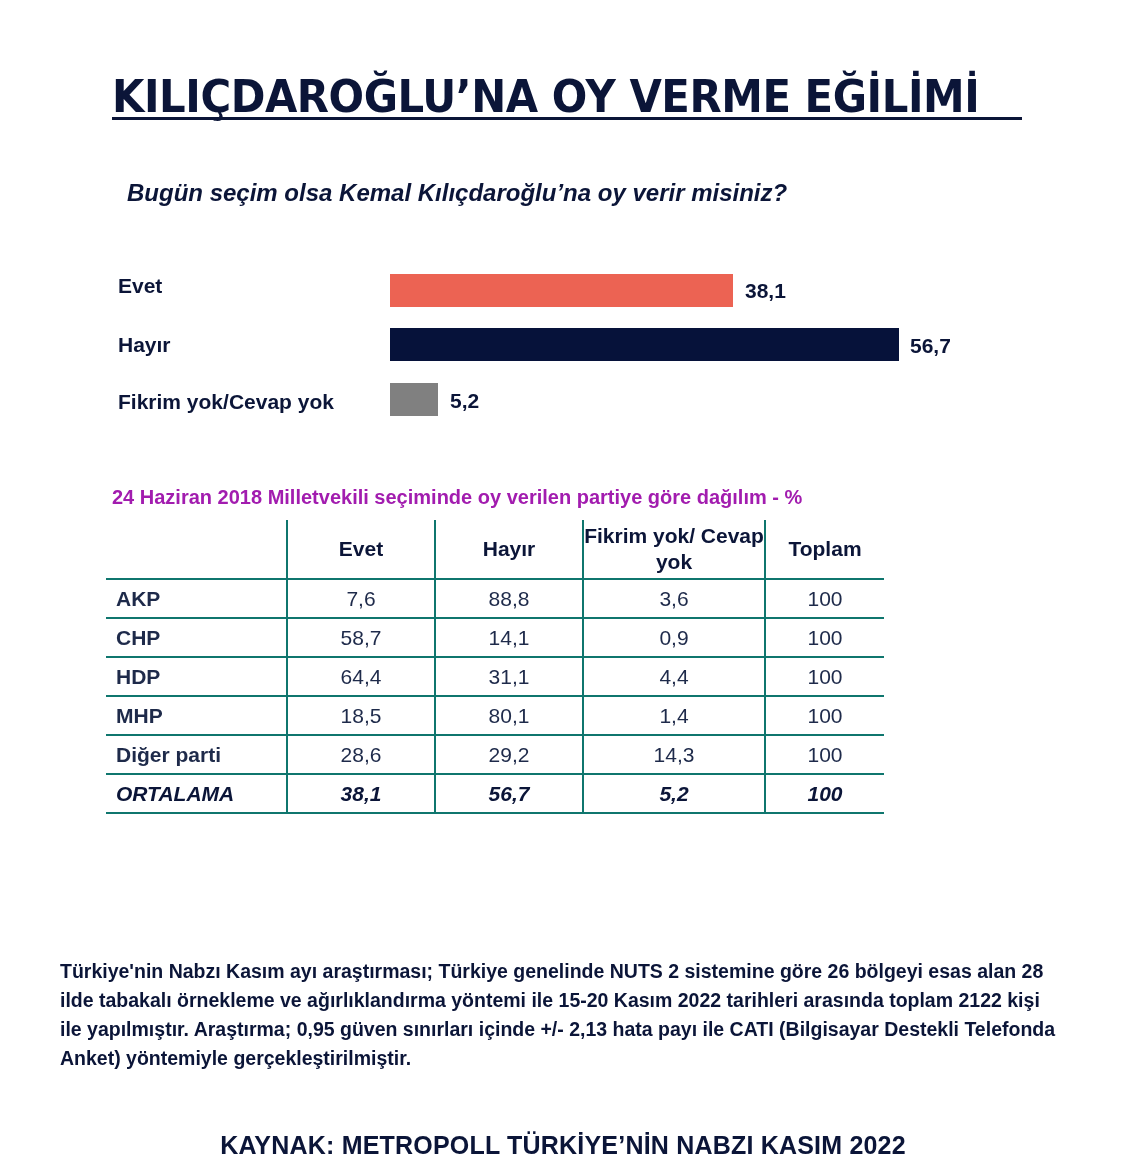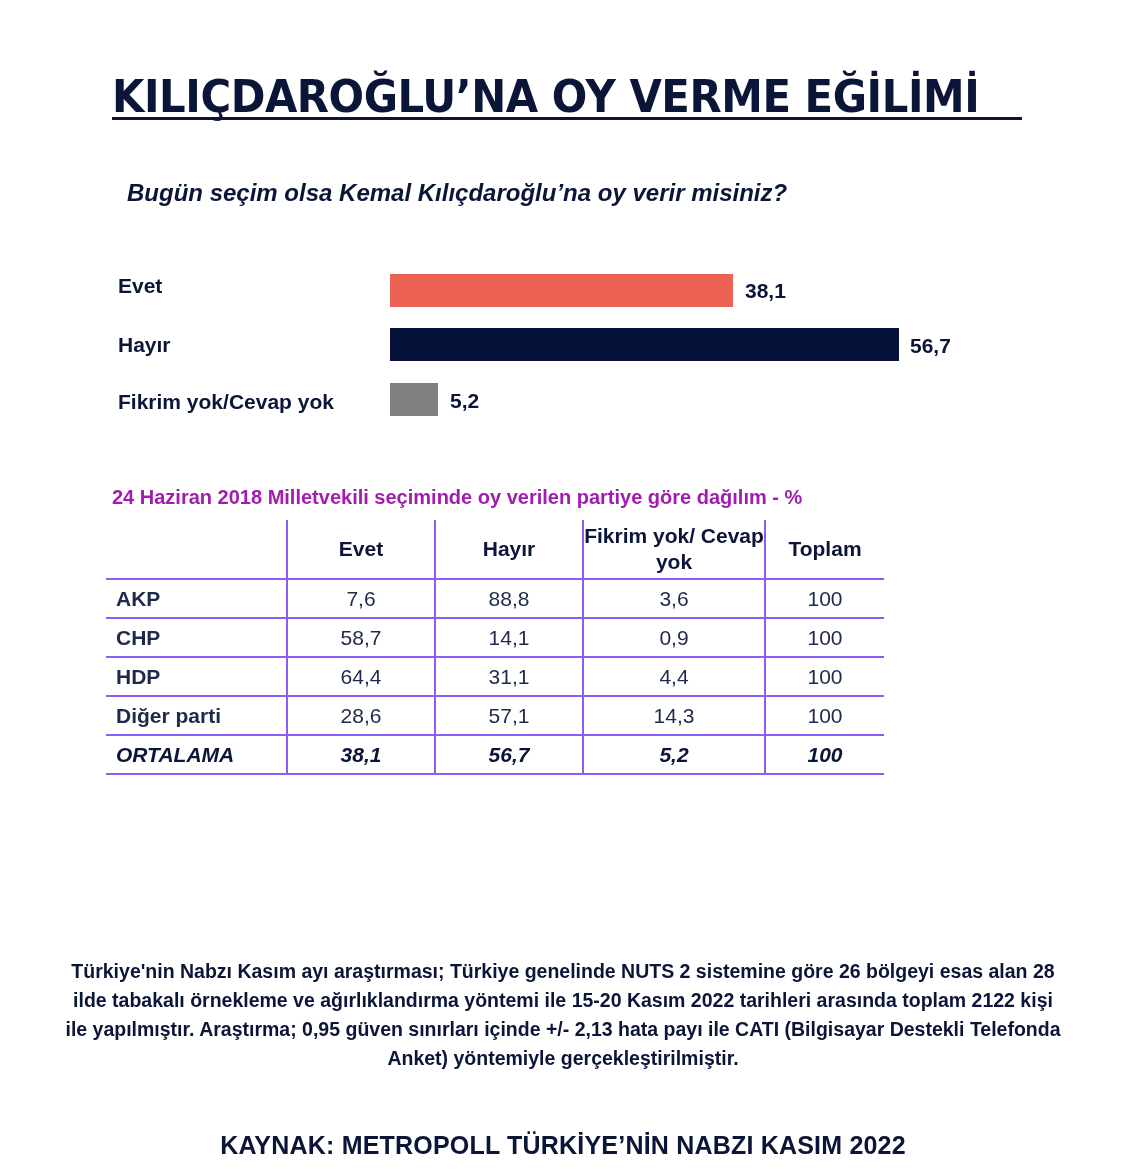--- a/index.html
+++ b/index.html
@@ -38,34 +38,34 @@
     .section-title {
       position: absolute; left: 112px; top: 462px;
       font-size: 20px; font-weight: 700; color: #a21caf; white-space: nowrap; margin-top: 24px;
     }
     table.dist {
       position: absolute; left: 106px; top: 520px;
       border-collapse: collapse;
       font-size: 21px;
     }
     table.dist th, table.dist td {
-      border: 2px solid #8b5cf6;
+      border: 2px solid #0f766e;
       padding: 0; text-align: center; color: #0b1538;
     }
     table.dist tr:first-child th { border-top: none; }
     table.dist th:first-child, table.dist td:first-child { border-left: none; text-align: left; padding-left: 10px; font-weight: 700; }
     table.dist th:last-child, table.dist td:last-child { border-right: none; }
     table.dist th { font-weight: 700; height: 58px; line-height: 26px; }
     table.dist td { height: 37px; font-weight: 400; color: #1e2a4a; }
     table.dist tr.avg td { font-weight: 700; color: #0b1538; font-style: italic; }
     .c0 { width: 170px; } .c1 { width: 146px; } .c2 { width: 146px; }
     .c3 { width: 180px; } .c4 { width: 118px; }
     .note {
       position: absolute; left: 60px; top: 957px; width: 1006px;
-      text-align: center; font-size: 19.5px; font-weight: 700; line-height: 29px;
+      text-align: left; font-size: 19.5px; font-weight: 700; line-height: 29px;
       color: #0b1538;
     }
     .source {
       position: absolute; left: 0; top: 1131px; width: 1190px;
       text-align: center; font-size: 25px; font-weight: 700; color: #0b1538;
       letter-spacing: 0.2px; white-space: nowrap;
     }
   </style>
 </head>
 <body>
@@ -120,23 +120,30 @@
       <td>100</td>
     </tr>
     <tr>
       <td>HDP</td>
       <td>64,4</td>
       <td>31,1</td>
       <td>4,4</td>
       <td>100</td>
     </tr>
     <tr>
+      <td>MHP</td>
+      <td>18,5</td>
+      <td>80,1</td>
+      <td>1,4</td>
+      <td>100</td>
+    </tr>
+    <tr>
       <td>Diğer parti</td>
       <td>28,6</td>
-      <td>57,1</td>
+      <td>29,2</td>
       <td>14,3</td>
       <td>100</td>
     </tr>
     <tr class="avg">
       <td>ORTALAMA</td>
       <td>38,1</td>
       <td>56,7</td>
       <td>5,2</td>
       <td>100</td>
     </tr>

